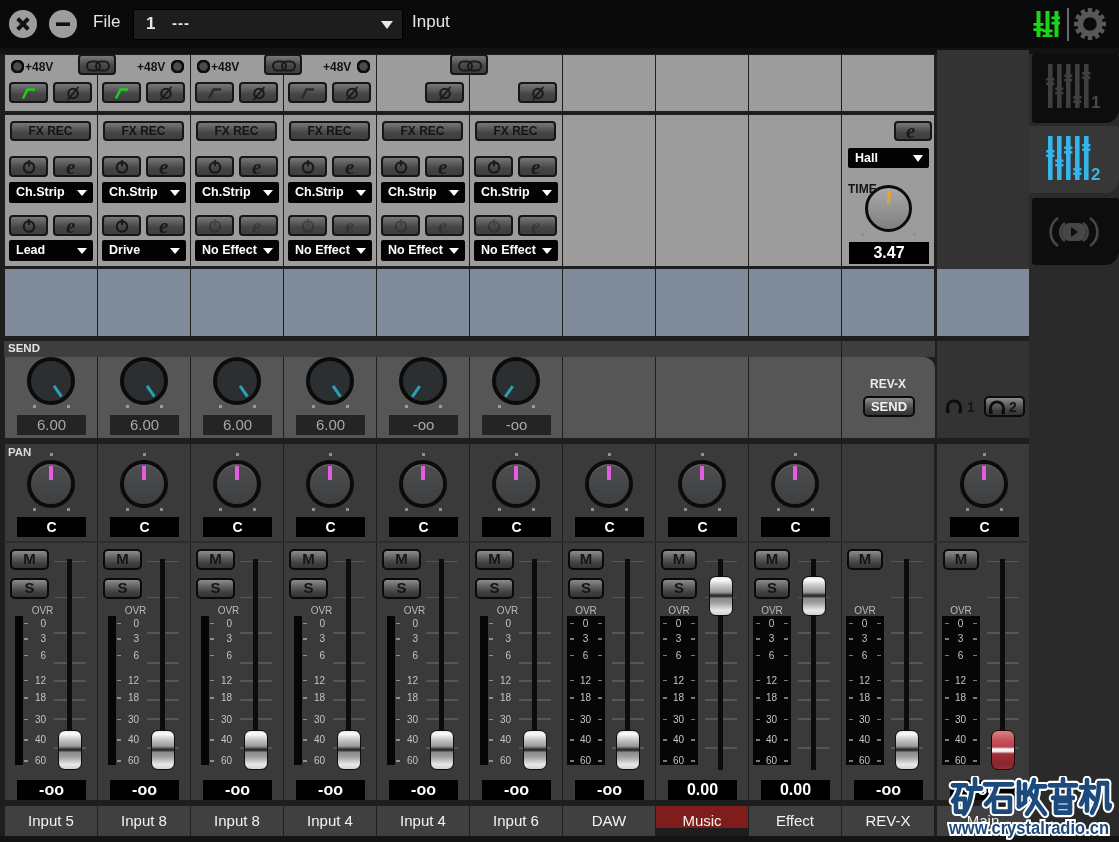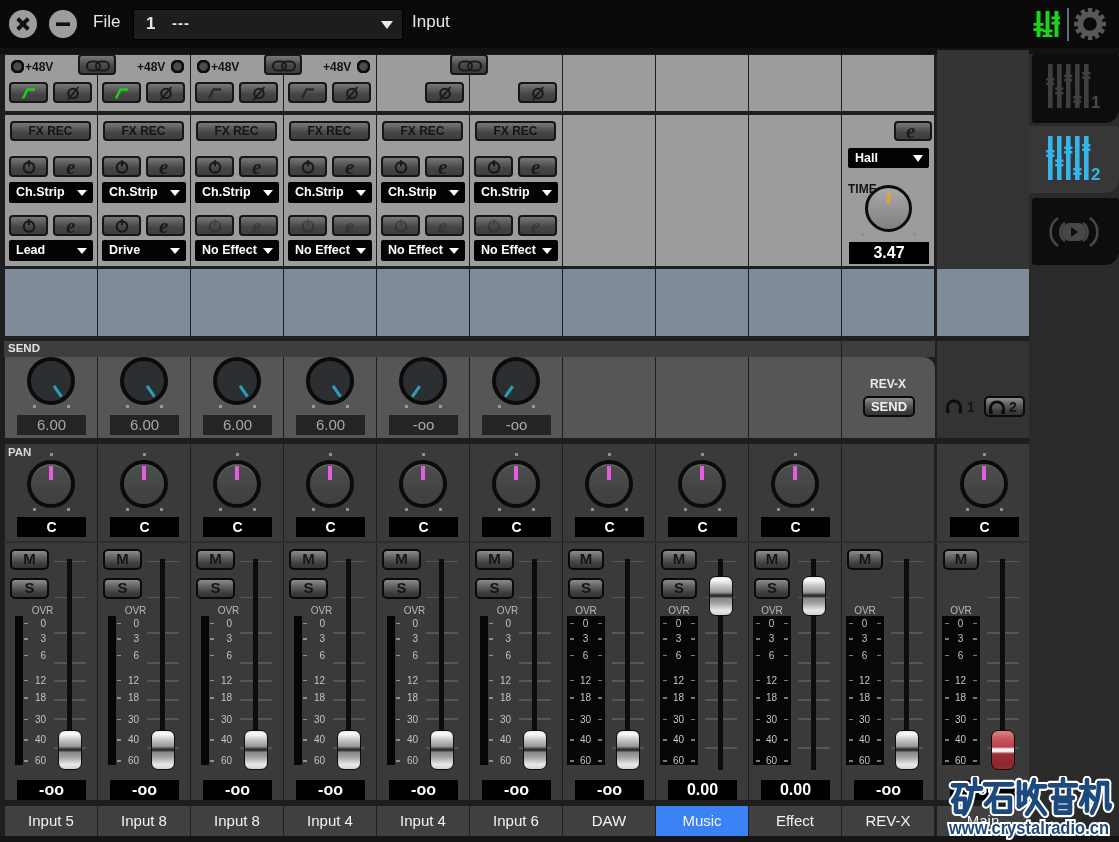--- a/index.html
+++ b/index.html
@@ -936,21 +936,21 @@
 <div style="position:absolute;left:1000.0px;top:559px;width:5px;height:211px;background:#0c0c0c;"></div>
 <div style="position:absolute;left:990.5px;top:730px;width:24px;height:40px;background:linear-gradient(#d4848a 0%,#c8545d 22%,#b8434c 42%,#f2eeee 47%,#fbfbfb 53%,#9e3039 60%,#8a252c 88%,#93323a 100%);border:1px solid #200405;border-radius:7px;box-sizing:border-box;"></div>
 <div style="position:absolute;left:950px;top:780px;width:69px;height:20px;background:#000;color:#fff;font:bold 16px 'Liberation Sans', sans-serif;text-align:center;line-height:20px;">-oo</div>
 <div style="position:absolute;left:5px;top:806px;width:92px;height:30px;background:#404040;color:#f2f2f2;font:15px 'Liberation Sans', sans-serif;text-align:center;line-height:30px;">Input 5</div>
 <div style="position:absolute;left:98px;top:806px;width:92px;height:30px;background:#404040;color:#f2f2f2;font:15px 'Liberation Sans', sans-serif;text-align:center;line-height:30px;">Input 8</div>
 <div style="position:absolute;left:191px;top:806px;width:92px;height:30px;background:#404040;color:#f2f2f2;font:15px 'Liberation Sans', sans-serif;text-align:center;line-height:30px;">Input 8</div>
 <div style="position:absolute;left:284px;top:806px;width:92px;height:30px;background:#404040;color:#f2f2f2;font:15px 'Liberation Sans', sans-serif;text-align:center;line-height:30px;">Input 4</div>
 <div style="position:absolute;left:377px;top:806px;width:92px;height:30px;background:#404040;color:#f2f2f2;font:15px 'Liberation Sans', sans-serif;text-align:center;line-height:30px;">Input 4</div>
 <div style="position:absolute;left:470px;top:806px;width:92px;height:30px;background:#404040;color:#f2f2f2;font:15px 'Liberation Sans', sans-serif;text-align:center;line-height:30px;">Input 6</div>
 <div style="position:absolute;left:563px;top:806px;width:92px;height:30px;background:#404040;color:#f2f2f2;font:15px 'Liberation Sans', sans-serif;text-align:center;line-height:30px;">DAW</div>
-<div style="position:absolute;left:656px;top:806px;width:92px;height:30px;background:#3b82f6;color:#f2f2f2;font:15px 'Liberation Sans', sans-serif;text-align:center;line-height:30px;">Music</div>
+<div style="position:absolute;left:656px;top:806px;width:92px;height:22px;background:#7f1d1d;color:#f2f2f2;font:15px 'Liberation Sans', sans-serif;text-align:center;line-height:30px;">Music</div>
 <div style="position:absolute;left:749px;top:806px;width:92px;height:30px;background:#404040;color:#f2f2f2;font:15px 'Liberation Sans', sans-serif;text-align:center;line-height:30px;">Effect</div>
 <div style="position:absolute;left:842px;top:806px;width:92px;height:30px;background:#404040;color:#f2f2f2;font:15px 'Liberation Sans', sans-serif;text-align:center;line-height:30px;">REV-X</div>
 <div style="position:absolute;left:937px;top:806px;width:92px;height:30px;background:#404040;color:#f2f2f2;font:15px 'Liberation Sans', sans-serif;text-align:center;line-height:30px;">Main</div>
 <div style="position:absolute;left:0px;top:836px;width:1119px;height:6px;background:#141414;"></div>
 <div style="position:absolute;left:947px;top:776px;width:176px;height:68px;">
     <svg width="176" height="68" viewBox="0 0 176 68" style="position:absolute;left:0;top:0;">
       <g transform="translate(4,2) scale(1.0,1.05)">
         <path d="M2,7 H15" transform="translate(0,0)" fill="none" stroke="#fff" stroke-width="8.6" stroke-linecap="round" stroke-linejoin="round"></path>
         <path d="M9,7 C8,13 6,18 2,22" transform="translate(0,0)" fill="none" stroke="#fff" stroke-width="8.6" stroke-linecap="round" stroke-linejoin="round"></path>
         <path d="M5,20 H14 V32 H5 Z" transform="translate(0,0)" fill="none" stroke="#fff" stroke-width="8.6" stroke-linecap="round" stroke-linejoin="round"></path>

